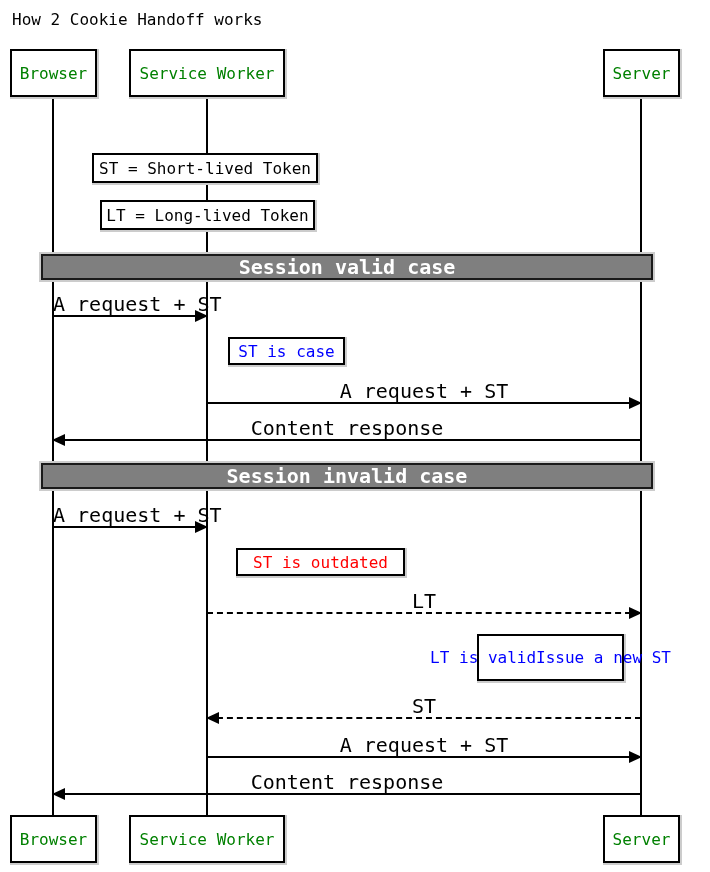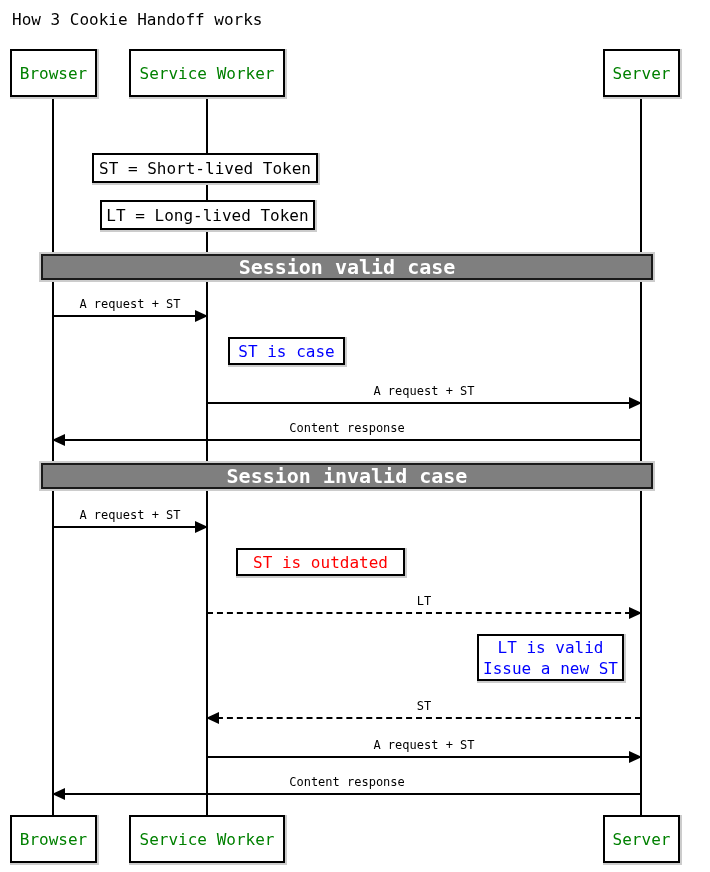--- a/index.html
+++ b/index.html
@@ -57,42 +57,42 @@
     border: 2px solid var(--box-border);
     background: #ffffff;
     font-size: 16px;
     display: flex;
     align-items: center;
     justify-content: center;
     white-space: nowrap;
     z-index: 4;
     box-shadow: 1px 1px 0 1px var(--shadow);
   }
-  .note.multiline { flex-direction: column; line-height: 21px; }
+  .note.multiline { flex-direction: row; line-height: 21px; }
   .note.info { color: var(--info-note-text); }
   .note.error { color: var(--error-note-text); }
   .divider {
     position: absolute;
     left: 41px;
     width: 612px;
     height: 26px;
     background: var(--divider-bg);
     border: 2px solid #1a1a1a;
     color: var(--divider-text);
     font-size: 20px;
     font-weight: bold;
     display: flex;
     align-items: center;
     justify-content: center;
     z-index: 4;
     box-shadow: 0 0 0 2px var(--shadow);
   }
   .msg { position: absolute; z-index: 3; }
   .msg-label {
-    font-size: 12px;
+    font-size: 20px;
     height: 20px;
     line-height: 20px;
     text-align: center;
     white-space: nowrap;
     margin-bottom: 1px;
   }
   .msg-line { position: relative; height: 0; border-top: 2px solid var(--line); }
   .msg-line.dashed { border-top-style: dashed; }
   .head-right {
     position: absolute; right: -1px; top: -7px; width: 0; height: 0;
@@ -105,21 +105,21 @@
     border-right: 13px solid var(--line);
     border-top: 6px solid transparent;
     border-bottom: 6px solid transparent;
   }
 </style>
 </head>
 <body>
 
 <div class="diagram">
 
-  <div class="title">How 3 Cookie Handoff works</div>
+  <div class="title">How 2 Cookie Handoff works</div>
 
   <div class="lifeline" style="left:52px"></div>
   <div class="lifeline" style="left:206px"></div>
   <div class="lifeline" style="left:640px"></div>
 
   <div class="actor-box" style="left:10px;top:49px;width:87px">
     <span>Browser</span>
   </div>
   <div class="actor-box" style="left:129px;top:49px;width:156px">
     <span>Service Worker</span>

